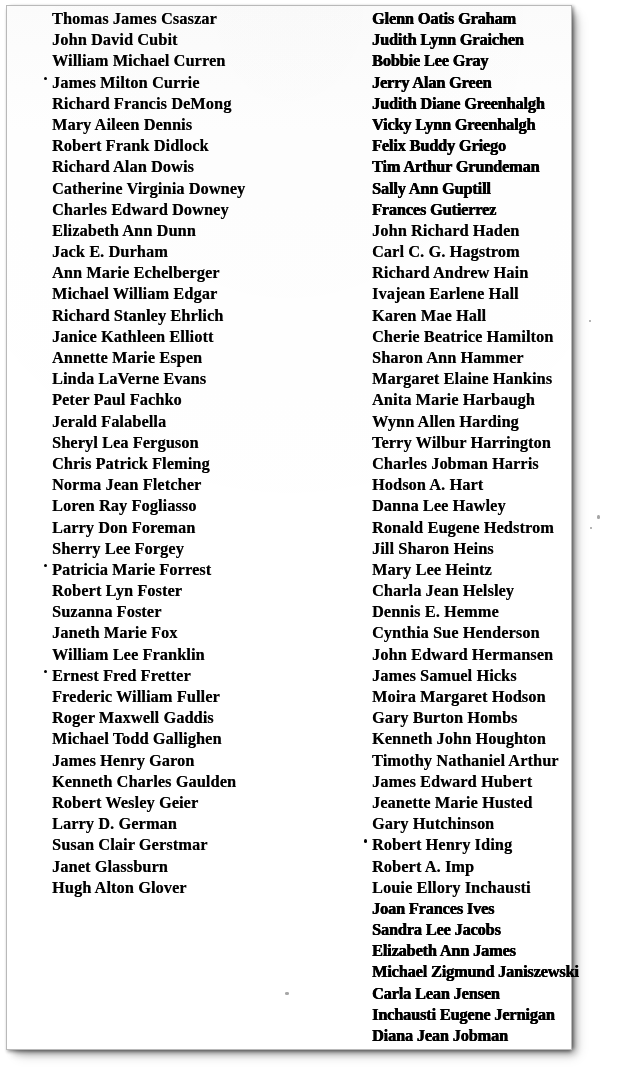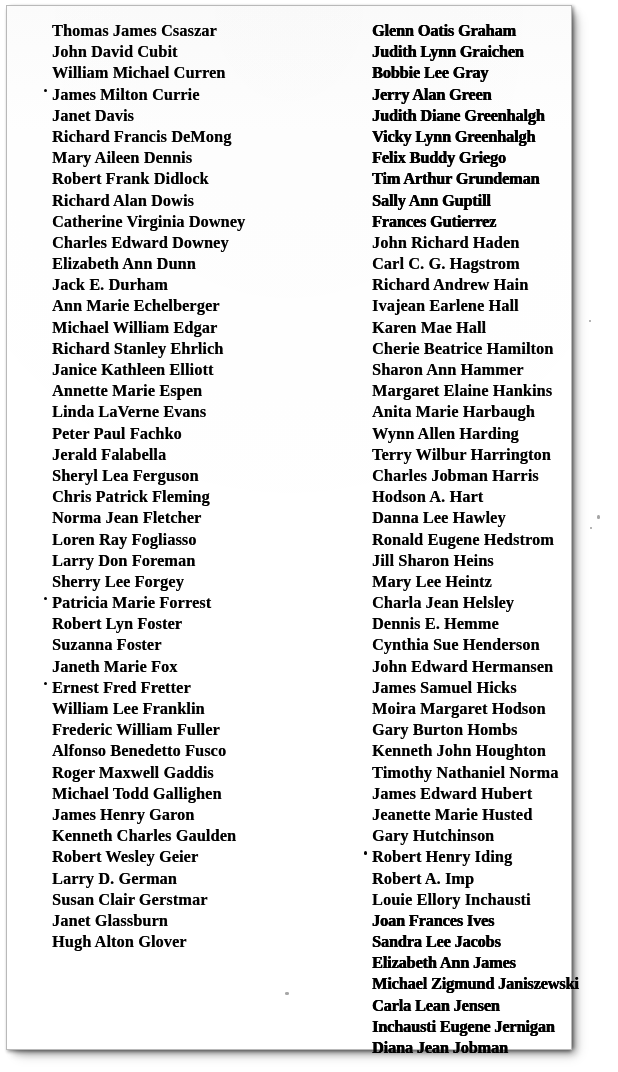--- a/index.html
+++ b/index.html
@@ -54,21 +54,21 @@
   #columns {
     position: absolute;
     left: 0;
     top: 0;
     width: 100%;
     height: 100%;
   }
 
   .name-column {
     position: absolute;
-    top: 20px;
+    top: 8px;
   }
   #column-left  { left: 52px;  width: 300px; }
   #column-right { left: 372px; width: 260px; }
 
   .name-line {
     position: relative;
     height: 21.2px;
     line-height: 21.2px;
     font-size: 16.3px;
     font-weight: bold;
@@ -130,21 +130,20 @@
   <div id="page-sheet">
     <div id="paper-tint"></div>
   </div>
 
   <div id="columns">
     <div class="name-column" id="column-left">
         <div class="name-line inky"><span class="name-text">Thomas James Csaszar</span></div>
         <div class="name-line inky"><span class="name-text">John David Cubit</span></div>
         <div class="name-line inky"><span class="name-text">William Michael Curren</span></div>
         <div class="name-line inky"><span class="bullet-mark"></span><span class="name-text">James Milton Currie</span></div>
-        <div class="name-line inky"><span class="name-text">Janet Davis</span></div>
         <div class="name-line inky"><span class="name-text">Richard Francis DeMong</span></div>
         <div class="name-line inky"><span class="name-text">Mary Aileen Dennis</span></div>
         <div class="name-line inky"><span class="name-text">Robert Frank Didlock</span></div>
         <div class="name-line inky"><span class="name-text">Richard Alan Dowis</span></div>
         <div class="name-line inky"><span class="name-text">Catherine Virginia Downey</span></div>
         <div class="name-line inky"><span class="name-text">Charles Edward Downey</span></div>
         <div class="name-line inky"><span class="name-text">Elizabeth Ann Dunn</span></div>
         <div class="name-line inky"><span class="name-text">Jack E. Durham</span></div>
         <div class="name-line inky"><span class="name-text">Ann Marie Echelberger</span></div>
         <div class="name-line inky"><span class="name-text">Michael William Edgar</span></div>
@@ -157,24 +156,23 @@
         <div class="name-line inky"><span class="name-text">Sheryl Lea Ferguson</span></div>
         <div class="name-line inky"><span class="name-text">Chris Patrick Fleming</span></div>
         <div class="name-line inky"><span class="name-text">Norma Jean Fletcher</span></div>
         <div class="name-line inky"><span class="name-text">Loren Ray Fogliasso</span></div>
         <div class="name-line inky"><span class="name-text">Larry Don Foreman</span></div>
         <div class="name-line inky"><span class="name-text">Sherry Lee Forgey</span></div>
         <div class="name-line inky"><span class="bullet-mark"></span><span class="name-text">Patricia Marie Forrest</span></div>
         <div class="name-line inky"><span class="name-text">Robert Lyn Foster</span></div>
         <div class="name-line inky"><span class="name-text">Suzanna Foster</span></div>
         <div class="name-line inky"><span class="name-text">Janeth Marie Fox</span></div>
+        <div class="name-line inky"><span class="name-text">William Lee Franklin</span></div>
         <div class="name-line inky"><span class="bullet-mark"></span><span class="name-text">Ernest Fred Fretter</span></div>
-        <div class="name-line inky"><span class="name-text">William Lee Franklin</span></div>
         <div class="name-line inky"><span class="name-text">Frederic William Fuller</span></div>
-        <div class="name-line inky"><span class="name-text">Alfonso Benedetto Fusco</span></div>
         <div class="name-line inky"><span class="name-text">Roger Maxwell Gaddis</span></div>
         <div class="name-line inky"><span class="name-text">Michael Todd Gallighen</span></div>
         <div class="name-line inky"><span class="name-text">James Henry Garon</span></div>
         <div class="name-line inky"><span class="name-text">Kenneth Charles Gaulden</span></div>
         <div class="name-line inky"><span class="name-text">Robert Wesley Geier</span></div>
         <div class="name-line inky"><span class="name-text">Larry D. German</span></div>
         <div class="name-line inky"><span class="name-text">Susan Clair Gerstmar</span></div>
         <div class="name-line inky"><span class="name-text">Janet Glassburn</span></div>
         <div class="name-line inky"><span class="name-text">Hugh Alton Glover</span></div>
       </div>
@@ -207,21 +205,21 @@
         <div class="name-line inky"><span class="name-text">Jill Sharon Heins</span></div>
         <div class="name-line inky"><span class="name-text">Mary Lee Heintz</span></div>
         <div class="name-line inky"><span class="name-text">Charla Jean Helsley</span></div>
         <div class="name-line inky"><span class="name-text">Dennis E. Hemme</span></div>
         <div class="name-line inky"><span class="name-text">Cynthia Sue Henderson</span></div>
         <div class="name-line inky"><span class="name-text">John Edward Hermansen</span></div>
         <div class="name-line inky"><span class="name-text">James Samuel Hicks</span></div>
         <div class="name-line inky"><span class="name-text">Moira Margaret Hodson</span></div>
         <div class="name-line inky"><span class="name-text">Gary Burton Hombs</span></div>
         <div class="name-line inky"><span class="name-text">Kenneth John Houghton</span></div>
-        <div class="name-line inky"><span class="name-text">Timothy Nathaniel Norma</span></div>
+        <div class="name-line inky"><span class="name-text">Timothy Nathaniel Arthur</span></div>
         <div class="name-line inky"><span class="name-text">James Edward Hubert</span></div>
         <div class="name-line inky"><span class="name-text">Jeanette Marie Husted</span></div>
         <div class="name-line inky"><span class="name-text">Gary Hutchinson</span></div>
         <div class="name-line inky"><span class="bullet-mark"></span><span class="name-text">Robert Henry Iding</span></div>
         <div class="name-line inky"><span class="name-text">Robert A. Imp</span></div>
         <div class="name-line inky"><span class="name-text">Louie Ellory Inchausti</span></div>
         <div class="name-line heavy"><span class="name-text">Joan Frances Ives</span></div>
         <div class="name-line heavy"><span class="name-text">Sandra Lee Jacobs</span></div>
         <div class="name-line heavy"><span class="name-text">Elizabeth Ann James</span></div>
         <div class="name-line heavy"><span class="name-text">Michael Zigmund Janiszewski</span></div>

